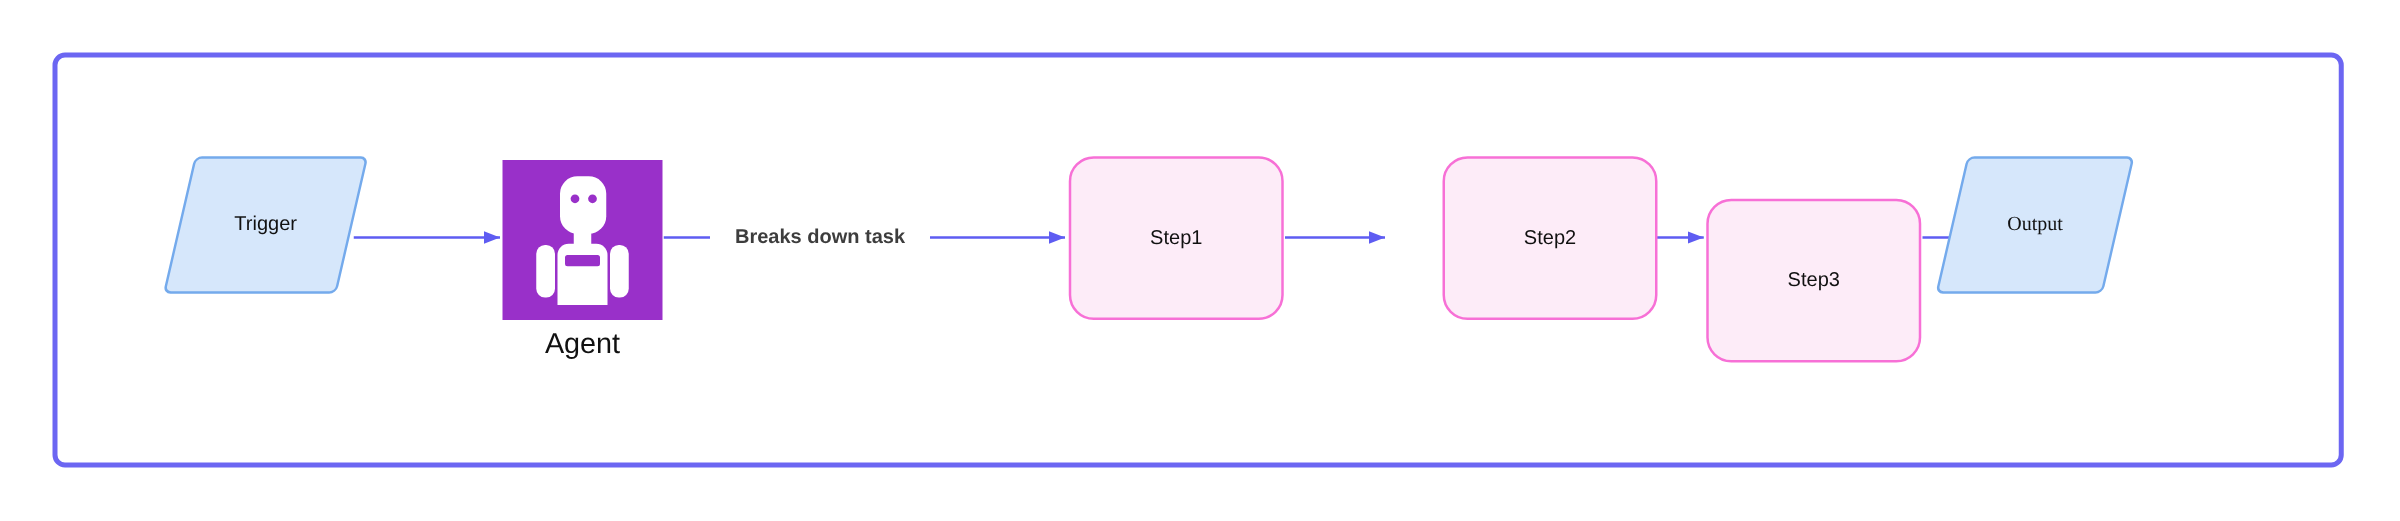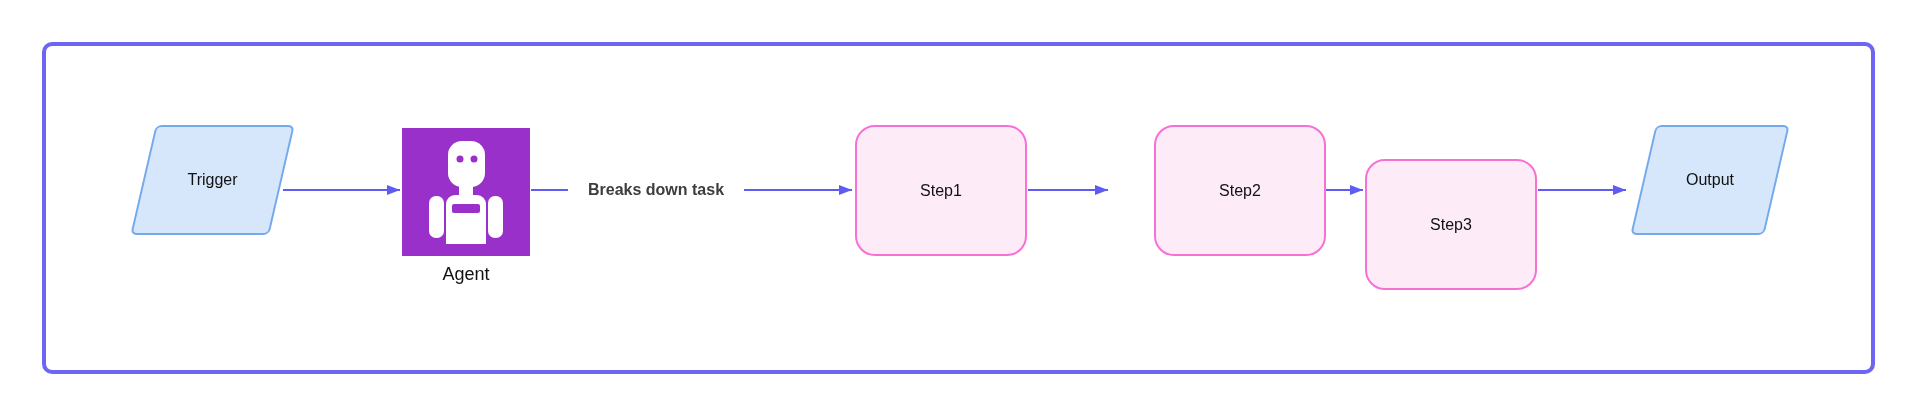--- a/index.html
+++ b/index.html
@@ -45,21 +45,21 @@
   .io-node { position: absolute; height: 110px; }
   .io-node .skew {
     position: absolute;
     top: 0; bottom: 0; left: 15px; right: 15px;
     transform: skewX(-13deg);
     background: var(--io-fill, #d6e7fb);
     border: 2px solid var(--io-stroke, #74aaec);
     border-radius: 6px;
   }
   .io-trigger { left: 128px; top: 125px; width: 169px; }
-  .io-output  { left: 1628px; top: 125px; width: 164px; }
+  .io-output  { left: 1546px; top: 125px; width: 164px; font-family: Liberation Serif, serif; }
 
   
   .step-node {
     position: absolute;
     top: 125px;
     width: 172px; height: 131px;
     background: var(--step-fill, #fdecf8);
     border: 2px solid var(--step-stroke, #f770d6);
     border-radius: 20px;
   }
@@ -76,21 +76,21 @@
   }
   .agent-node svg { display: block; width: 100%; height: 100%; }
   .robot-white { fill: var(--icon-fg, #ffffff); }
   .robot-purple { fill: var(--agent-bg, #9930c9); }
 
   .agent-label {
     position: absolute;
     left: 386px; top: 260px;
     width: 160px; height: 28px;
     display: flex; align-items: center; justify-content: center;
-    font-size: 18px;
+    font-size: 23px;
     color: var(--node-text, #111111);
   }
 
   
   .edge-label {
     position: absolute;
     left: 568px; top: 177px;
     width: 176px; height: 25px;
     background: var(--canvas-bg, #ffffff);
     display: flex; align-items: center; justify-content: center;

